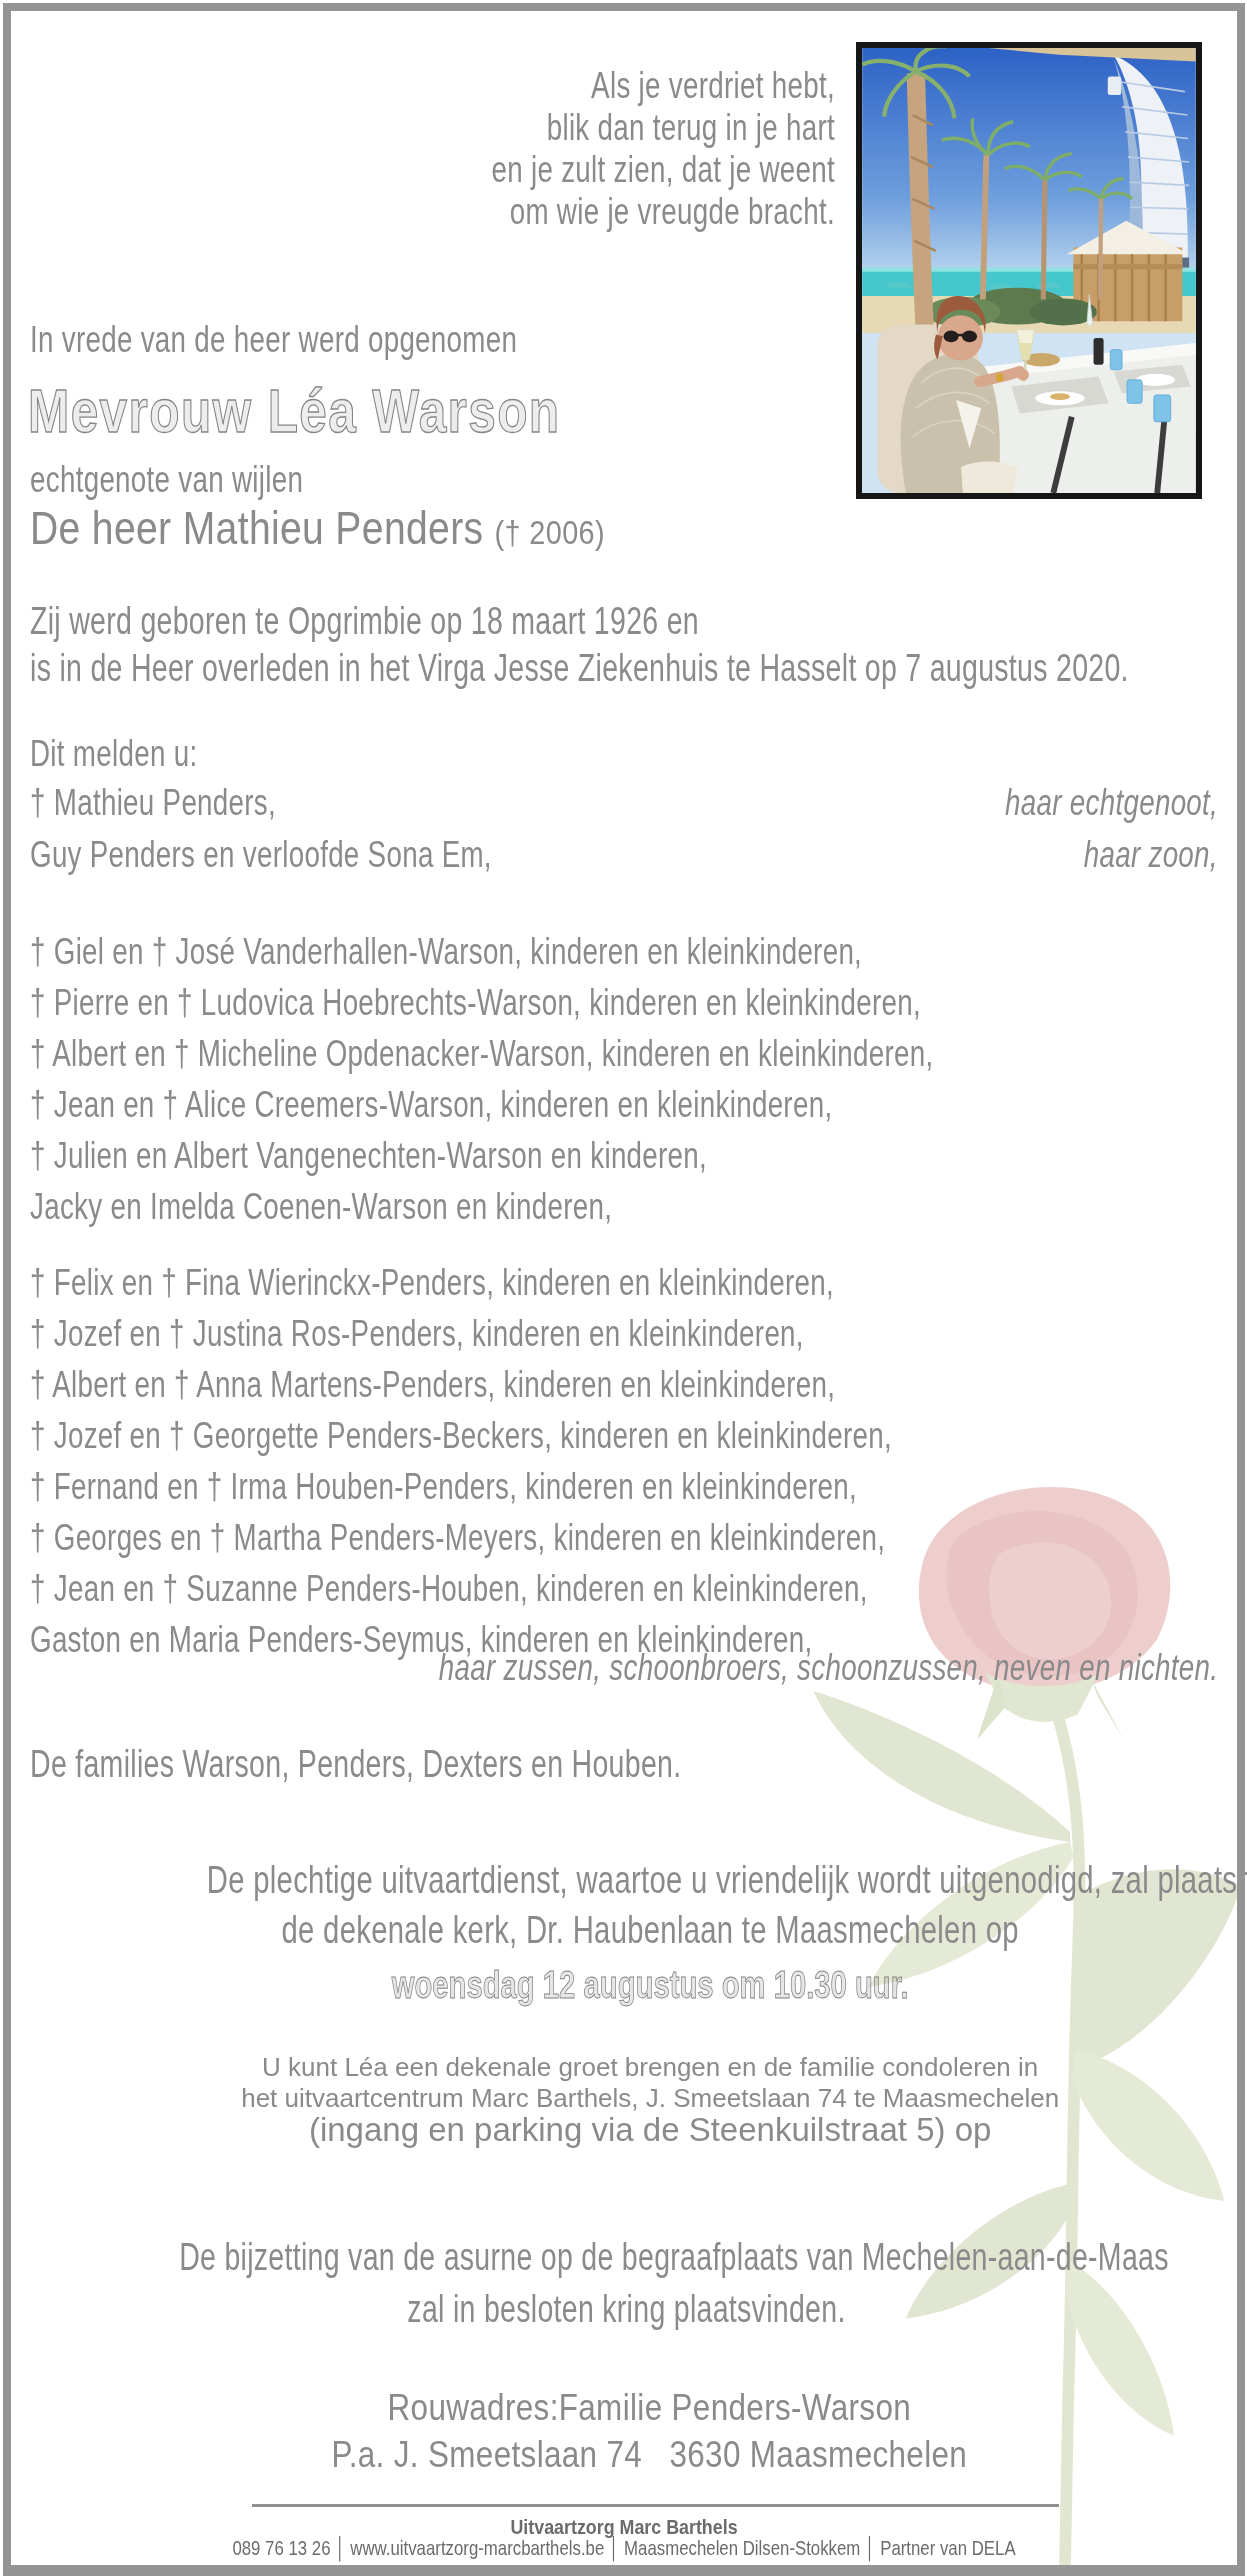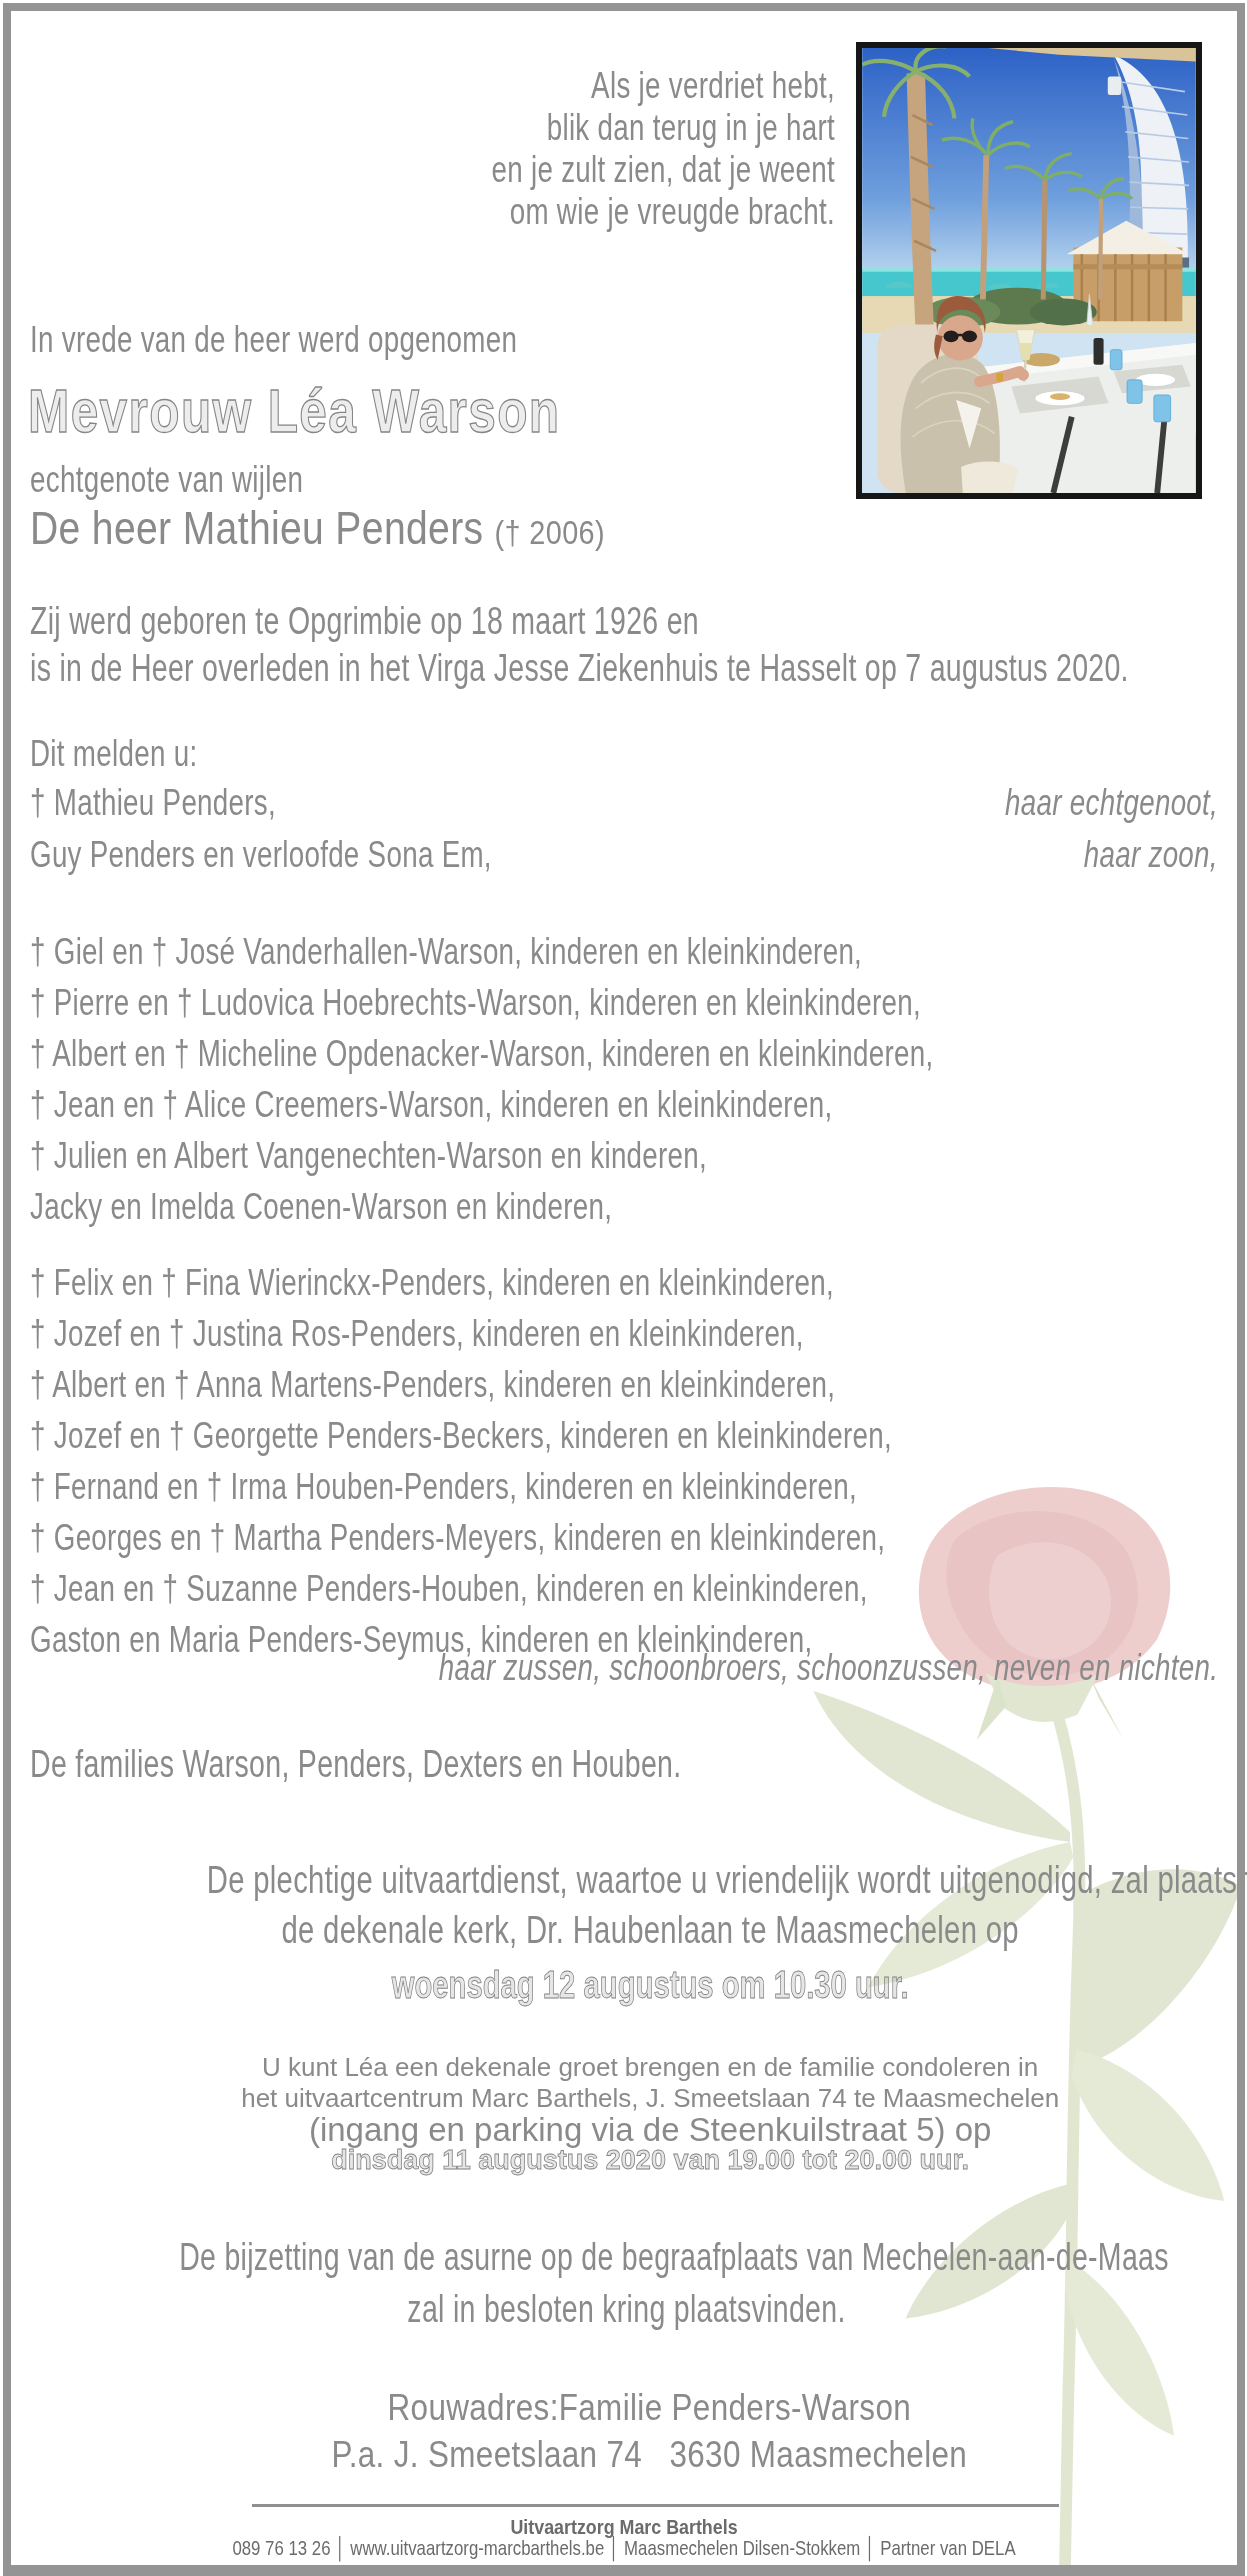--- a/index.html
+++ b/index.html
@@ -263,21 +263,20 @@
 <div class="abs center cx75 oc" style="left:59px;right:6.7px;top:1855px;z-index:1;">
   <div class="txt" style="font-size:39px;line-height:50px;">De plechtige uitvaartdienst, waartoe u vriendelijk wordt uitgenodigd, zal plaatshebben in</div>
   <div class="txt" style="font-size:39px;line-height:50px;">de dekenale kerk, Dr. Haubenlaan te Maasmechelen op</div>
   <div class="engraved-sm" style="font-size:39px;line-height:50px;margin-top:5px;white-space:nowrap;">woensdag 12 augustus om 10.30 uur.</div>
 </div>
 
 <div class="abs center" style="left:59px;right:6.7px;top:2052px;z-index:1;">
   <div class="txt" style="font-size:26px;line-height:31px;letter-spacing:0;">U kunt Léa een dekenale groet brengen en de familie condoleren in</div>
   <div class="txt" style="font-size:26px;line-height:31px;letter-spacing:0;">het uitvaartcentrum Marc Barthels, J. Smeetslaan 74 te Maasmechelen</div>
   <div class="txt" style="font-size:33px;line-height:31px;letter-spacing:0;">(ingang en parking via de Steenkuilstraat 5) op</div>
-  <div class="engraved-sm" style="font-size:27px;line-height:31px;-webkit-text-stroke-width:0.8px;white-space:nowrap;">dinsdag 11 augustus 2020 van 19.00 tot 20.00 uur.</div>
 </div>
 
 <div class="abs center cx75 oc" style="left:30px;right:25px;top:2231px;z-index:1;">
   <div class="txt" style="font-size:38px;line-height:52px;">De bijzetting van de asurne op de begraafplaats van Mechelen-aan-de-Maas</div>
   <div class="txt" style="font-size:38px;line-height:52px;">zal in besloten kring plaatsvinden.</div>
 </div>
 
 <div class="abs center cx85 oc" style="left:59px;right:8.4px;top:2387px;z-index:1;">
   <div class="txt" style="font-size:37px;">Rouwadres:Familie Penders-Warson</div>
 </div>

